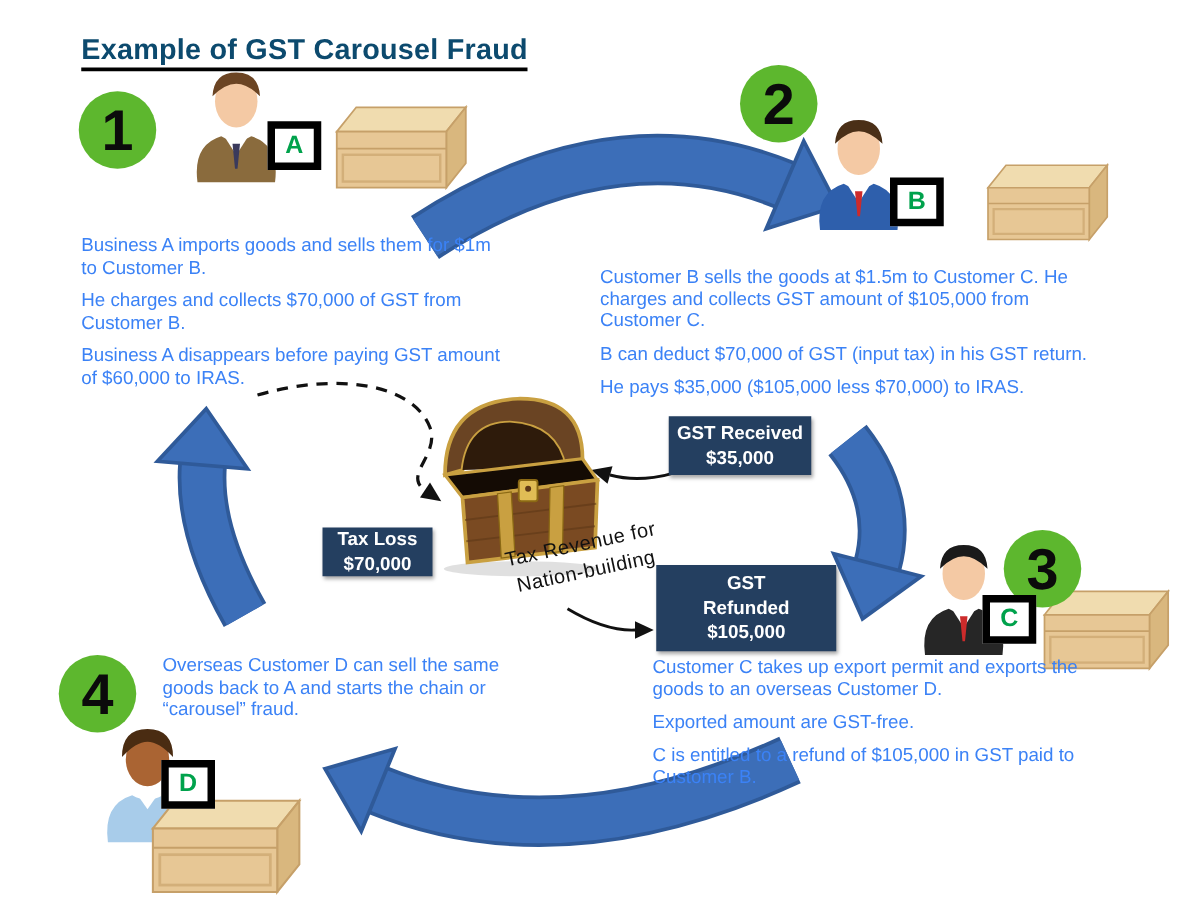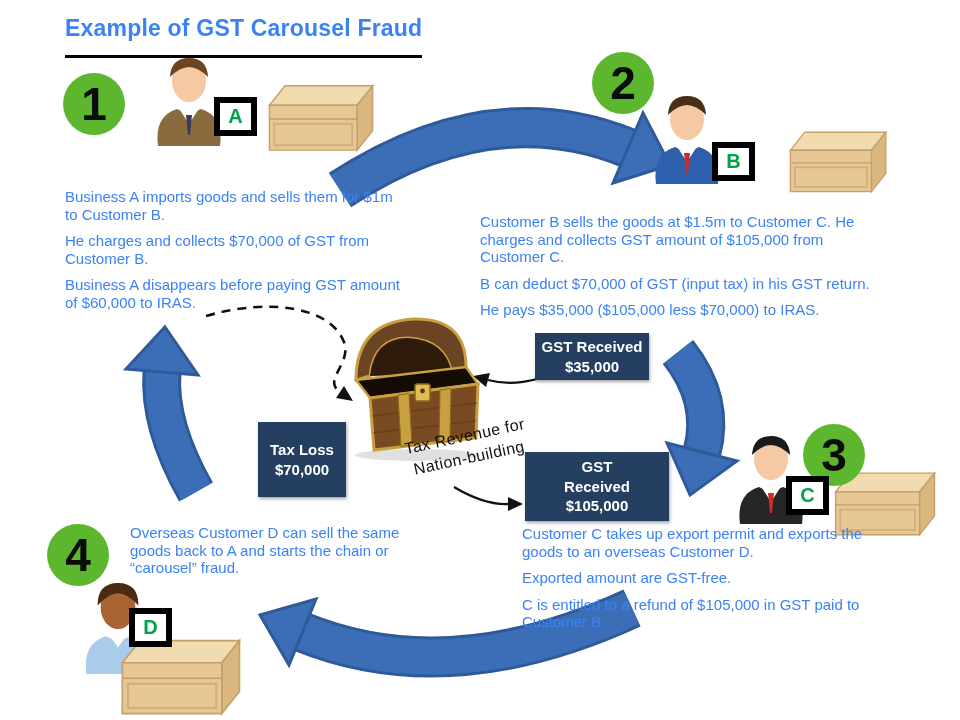--- a/index.html
+++ b/index.html
@@ -8,23 +8,23 @@
     --navy:#243F60;
     --arrow-blue:#3C6EB8;
     --arrow-dark:#2F5A99;
   }
   html,body{margin:0;padding:0;background:#fff;}
   .slide{
     position:relative;width:960px;height:720px;background:#fff;overflow:hidden;
     font-family:"Liberation Sans", sans-serif;color:#111;
   }
   .title{
-    position:absolute;left:65px;top:15px;z-index:6;
-    font-size:23px;font-weight:700;color:#3b82f6;
-    border-bottom:3px solid #000;padding-bottom:13px;letter-spacing:.2px;
+    position:absolute;left:65px;top:26px;z-index:6;
+    font-size:23px;font-weight:700;color:#0c4a6e;
+    border-bottom:3px solid #000;padding-bottom:1px;letter-spacing:.2px;
   }
   #arrows{position:absolute;left:0;top:0;z-index:1;}
   .art{position:absolute;z-index:2;}
   .badge{
     position:absolute;width:62px;height:62px;border-radius:50%;
     background:var(--green);color:#0b0b0b;z-index:4;
     display:flex;align-items:center;justify-content:center;
     font-size:46px;font-weight:700;
   }
   .label-box{
@@ -183,27 +183,27 @@
     <p>C is entitled to a refund of $105,000 in GST paid to Customer B.</p>
   </div>
   <div class="textblock" style="left:130px;top:524px;width:300px">
     <p>Overseas Customer D can sell the same goods back to A and starts the chain or “carousel” fraud.</p>
   </div>
 
   <div class="tag" style="left:535px;top:333px;width:114px;padding:4px 0">
     <div>GST Received</div>
     <div>$35,000</div>
   </div>
-  <div class="tag" style="left:258px;top:422px;width:88px;padding:18px 0">
+  <div class="tag" style="left:258px;top:422px;width:88px;padding:0 0">
     <div>Tax Loss</div>
     <div>$70,000</div>
   </div>
   <div class="tag" style="left:525px;top:452px;width:144px;padding:5px 0">
     <div>GST</div>
-    <div>Received</div>
+    <div>Refunded</div>
     <div>$105,000</div>
   </div>
 
   <div class="caption">
     <div>Tax Revenue for</div>
     <div>Nation-building</div>
   </div>
 
 </div>
 

